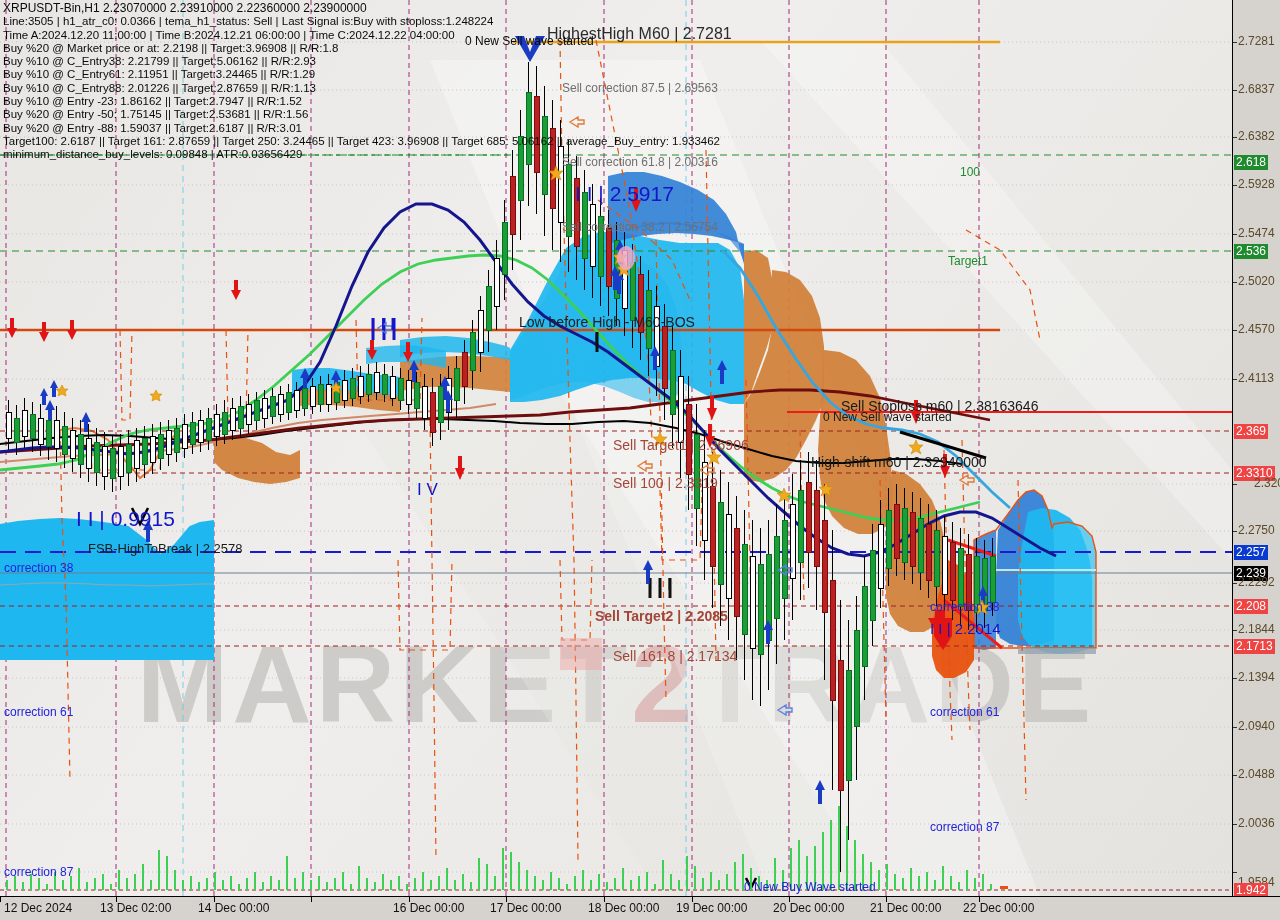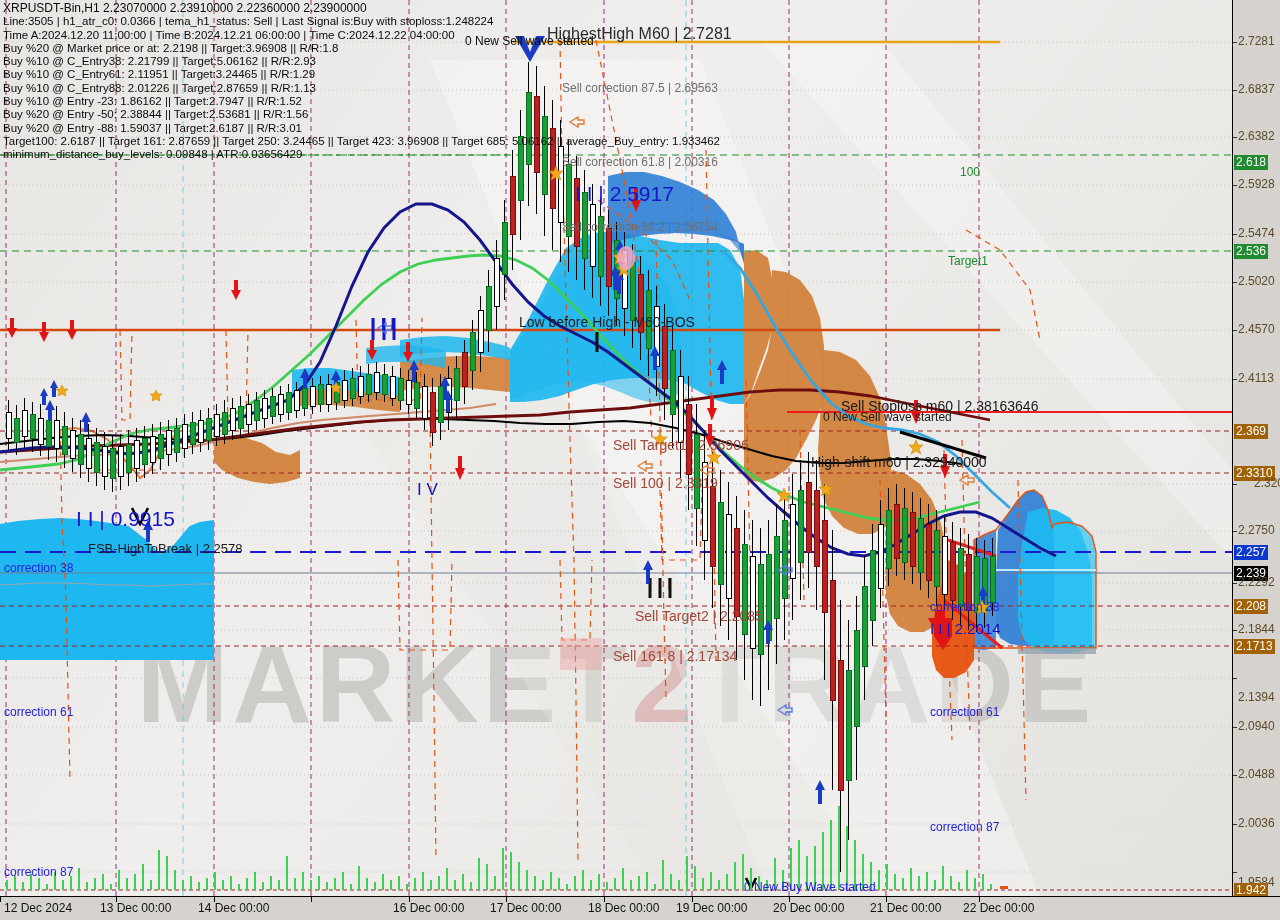--- a/index.html
+++ b/index.html
@@ -91,21 +91,21 @@
     left: 1px;
     height: 15px;
     line-height: 15px;
     padding: 0 2px;
     font-size: 12px;
     color: #fff;
     white-space: nowrap;
     font-family: "Liberation Sans", sans-serif;
   }
   .b-green  { background: #1f8b2e; }
-  .b-red    { background: #a16207; }
+  .b-red    { background: #ef4444; }
   .b-blue   { background: #0a39cf; }
   .b-black  { background: #000; }
 
   
   #timescale {
     position: absolute;
     left: 0; top: 896px;
     width: 1280px; height: 24px;
     background: #d6d3ce;
     border-top: 1px solid #000;
@@ -838,42 +838,42 @@
 
     <div id="header">
       <div class="symline">XRPUSDT-Bin,H1  2.23070000 2.23910000 2.22360000 2.23900000</div>
       <div>Line:3505 | h1_atr_c0: 0.0366 | tema_h1_status: Sell | Last Signal is:Buy with stoploss:1.248224</div>
       <div>Time A:2024.12.20 11:00:00 | Time B:2024.12.21 06:00:00 | Time C:2024.12.22 04:00:00</div>
       <div>Buy %20 @ Market price or at: 2.2198 || Target:3.96908 || R/R:1.8</div>
       <div>Buy %10 @ C_Entry38: 2.21799 || Target:5.06162 || R/R:2.93</div>
       <div>Buy %10 @ C_Entry61: 2.11951 || Target:3.24465 || R/R:1.29</div>
       <div>Buy %10 @ C_Entry88: 2.01226 || Target:2.87659 || R/R:1.13</div>
       <div>Buy %10 @ Entry -23: 1.86162 || Target:2.7947 || R/R:1.52</div>
-      <div>Buy %20 @ Entry -50: 2.38844 || Target:2.53681 || R/R:1.56</div>
+      <div>Buy %20 @ Entry -50: 1.75145 || Target:2.53681 || R/R:1.56</div>
       <div>Buy %20 @ Entry -88: 1.59037 || Target:2.6187 || R/R:3.01</div>
       <div>Target100: 2.6187 || Target 161: 2.87659 || Target 250: 3.24465 || Target 423: 3.96908 || Target 685: 5.06162 || average_Buy_entry: 1.933462</div>
       <div>minimum_distance_buy_levels: 0.09848 | ATR:0.03656429</div>
     </div>
 
     <div id="annot-layer">
         <div class="lbl" style="left: 547px; top: 25px; color: rgb(43, 43, 43); font-size: 16px;">HighestHigh    M60 | 2.7281</div>
         <div class="lbl" style="left: 465px; top: 34px; color: rgb(10, 10, 10); font-size: 12px;">0 New Sell wave started</div>
         <div class="lbl" style="left: 562px; top: 81px; color: rgb(111, 111, 111); font-size: 12px;">Sell correction 87.5 | 2.69563</div>
         <div class="lbl" style="left: 562px; top: 155px; color: rgb(111, 111, 111); font-size: 12px;">Sell correction 61.8 | 2.00316</div>
         <div class="lbl" style="left: 562px; top: 220px; color: rgb(111, 111, 111); font-size: 12px;">Sell correction 38.2 | 2.56754</div>
         <div class="lbl" style="left: 575px; top: 182px; color: rgb(21, 21, 201); font-size: 21px;">I I | 2.5917</div>
         <div class="lbl" style="left: 960px; top: 165px; color: rgb(31, 139, 46); font-size: 12px;">100</div>
         <div class="lbl" style="left: 948px; top: 254px; color: rgb(31, 139, 46); font-size: 12px;">Target1</div>
         <div class="lbl" style="left: 519px; top: 314px; color: rgb(32, 32, 32); font-size: 14px;">Low before High - M60-BOS</div>
         <div class="lbl" style="left: 817px; top: 398px; color: rgb(26, 26, 26); font-size: 14px; margin-left: 24px;">Sell Stoploss m60 | 2.38163646</div>
         <div class="lbl" style="left: 823px; top: 410px; color: rgb(26, 26, 26); font-size: 12px;">0 New Sell wave started</div>
         <div class="lbl" style="left: 811px; top: 454px; color: rgb(26, 26, 26); font-size: 14px;">High-shift m60 | 2.32940000</div>
         <div class="lbl" style="left: 613px; top: 437px; color: rgb(163, 70, 56); font-size: 14px;">Sell Target1 | 2.36906</div>
         <div class="lbl" style="left: 613px; top: 475px; color: rgb(163, 70, 56); font-size: 14px;">Sell 100 | 2.3319</div>
-        <div class="lbl" style="left: 635px; top: 608px; color: rgb(163, 70, 56); font-size: 14px;">Sell Target2 | 2.2085</div>
+        <div class="lbl" style="left: 595px; top: 608px; color: rgb(163, 70, 56); font-size: 14px; font-weight: bold;">Sell Target2 | 2.2085</div>
         <div class="lbl" style="left: 613px; top: 648px; color: rgb(163, 70, 56); font-size: 14px;">Sell 161.8 | 2.17134</div>
         <div class="lbl" style="left: 76px; top: 507px; color: rgb(21, 21, 201); font-size: 21px;">I I | 0.9915</div>
         <div class="lbl" style="left: 88px; top: 541px; color: rgb(26, 26, 26); font-size: 13px;">FSB-HighToBreak | 2.2578</div>
         <div class="lbl" style="left: 4px; top: 561px; color: rgb(34, 34, 221); font-size: 12px;">correction 38</div>
         <div class="lbl" style="left: 4px; top: 705px; color: rgb(34, 34, 221); font-size: 12px;">correction 61</div>
         <div class="lbl" style="left: 4px; top: 865px; color: rgb(34, 34, 221); font-size: 12px;">correction 87</div>
         <div class="lbl" style="left: 930px; top: 600px; color: rgb(34, 34, 221); font-size: 12px;">correction 38</div>
         <div class="lbl" style="left: 930px; top: 705px; color: rgb(34, 34, 221); font-size: 12px;">correction 61</div>
         <div class="lbl" style="left: 930px; top: 820px; color: rgb(34, 34, 221); font-size: 12px;">correction 87</div>
         <div class="lbl" style="left: 930px; top: 620px; color: rgb(21, 21, 201); font-size: 15px; text-align: center;">I I | 2.2014</div>
@@ -912,37 +912,37 @@
       <div class="tick" style="top: 523px;">2.2750</div>
       <div class="badge b-blue" style="top: 545px;">2.257</div>
       <div class="badge b-black" style="top: 566px;">2.239</div>
       <div class="dash" style="top: 583px;"></div>
       <div class="tick" style="top: 575px;">2.2292</div>
       <div class="badge b-red" style="top: 599px;">2.208</div>
       <div class="dash" style="top: 630px;"></div>
       <div class="tick" style="top: 622px;">2.1844</div>
       <div class="badge b-red" style="top: 639px;">2.1713</div>
       <div class="dash" style="top: 678px;"></div>
-      <div class="tick" style="top: 690px; text-align: center;">2.1394</div>
+      <div class="tick" style="top: 670px; text-align: center;">2.1394</div>
       <div class="dash" style="top: 727px;"></div>
       <div class="tick" style="top: 719px;">2.0940</div>
       <div class="dash" style="top: 775px;"></div>
       <div class="tick" style="top: 767px;">2.0488</div>
       <div class="dash" style="top: 824px;"></div>
       <div class="tick" style="top: 816px;">2.0036</div>
       <div class="dash" style="top: 872px;"></div>
       <div class="tick" style="top: 864px; margin-top: 11px;">1.9584</div>
       <div class="badge b-red" style="top: 883px;">1.942</div>
     </div>
 
   <div id="timescale">
       <div class="tmark" style="left: 0px;"></div>
       <div class="tlabel" style="left: 4px;">12 Dec 2024</div>
       <div class="tmark" style="left: 116px;"></div>
-      <div class="tlabel" style="left: 100px;">13 Dec 00:00</div>
+      <div class="tlabel" style="left: 100px;">13 Dec 02:00</div>
       <div class="tmark" style="left: 214px;"></div>
       <div class="tlabel" style="left: 198px;">14 Dec 00:00</div>
       <div class="tmark" style="left: 311px;"></div>
       <div class="tlabel" style="left: 295px; margin-top: 20px;">15 Dec 00:00</div>
       <div class="tmark" style="left: 409px;"></div>
       <div class="tlabel" style="left: 393px;">16 Dec 00:00</div>
       <div class="tmark" style="left: 506px;"></div>
       <div class="tlabel" style="left: 490px;">17 Dec 00:00</div>
       <div class="tmark" style="left: 604px;"></div>
       <div class="tlabel" style="left: 588px;">18 Dec 00:00</div>

